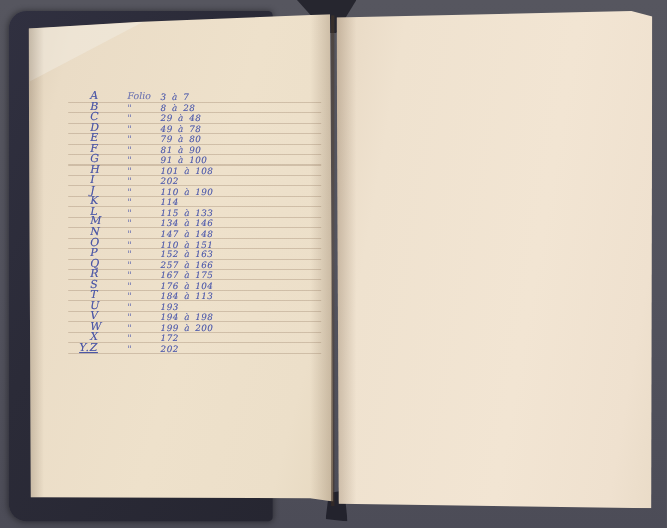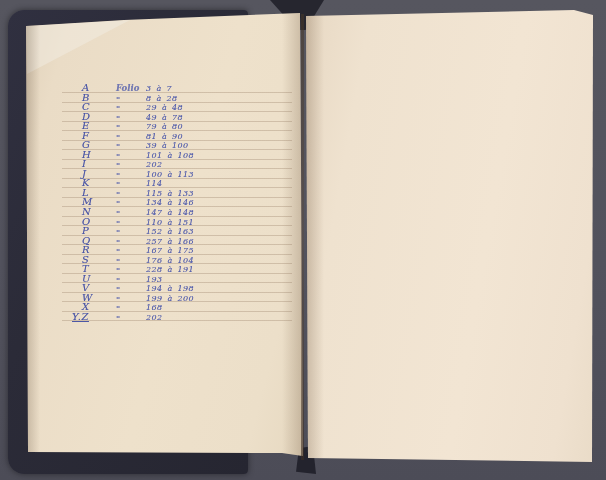--- a/index.html
+++ b/index.html
@@ -70,21 +70,21 @@
   }
   
   .index-rows{position:absolute;left:0;top:0;width:606px;height:480px;}
   .index-row{position:absolute;left:60px;width:240px;height:10px;}
   .index-row span{
     position:absolute;display:block;white-space:nowrap;
     font-style:italic;color:#5560ad;
     text-shadow:0 0 .5px rgba(85,96,173,.55);
   }
   .index-row .letter{left:22px;top:-2px;font-size:10px;color:#4c57a6;letter-spacing:.5px;}
-  .index-row .folio {left:56px;top:0px;font-size:8px;opacity:.8;font-weight:bold;}
+  .index-row .folio {left:56px;top:0px;font-size:8px;opacity:.8;}
   .index-row .range {left:86px;top:0px;font-size:8px;word-spacing:2px;letter-spacing:.4px;text-align:center;}
   .index-row.first .folio{font-size:8.5px;top:-1px;}
   .index-row.last .letter{left:12px;text-decoration:underline;}
 </style>
 </head>
 <body>
 
 <div class="scene">
   <div class="cover"></div>
   <div class="spine-top"></div>
@@ -131,36 +131,36 @@
         <span class="range">79 à 80</span>
       </div>
       <div class="index-row" style="top: 131.7px;">
         <span class="letter">F</span>
         <span class="folio">"</span>
         <span class="range">81 à 90</span>
       </div>
       <div class="index-row" style="top: 141.24px;">
         <span class="letter">G</span>
         <span class="folio">"</span>
-        <span class="range">39 à 100</span>
+        <span class="range">91 à 100</span>
       </div>
       <div class="index-row" style="top: 150.78px;">
         <span class="letter">H</span>
         <span class="folio">"</span>
         <span class="range">101 à 108</span>
       </div>
       <div class="index-row" style="top: 160.32px;">
         <span class="letter">I</span>
         <span class="folio">"</span>
         <span class="range">202</span>
       </div>
       <div class="index-row" style="top: 169.86px;">
         <span class="letter">J</span>
         <span class="folio">"</span>
-        <span class="range">100 à 113</span>
+        <span class="range">110 à 190</span>
       </div>
       <div class="index-row" style="top: 179.4px;">
         <span class="letter">K</span>
         <span class="folio">"</span>
         <span class="range">114</span>
       </div>
       <div class="index-row" style="top: 188.94px;">
         <span class="letter">L</span>
         <span class="folio">"</span>
         <span class="range">115 à 133</span>
@@ -196,41 +196,41 @@
         <span class="range">167 à 175</span>
       </div>
       <div class="index-row" style="top: 255.72px;">
         <span class="letter">S</span>
         <span class="folio">"</span>
         <span class="range">176 à 104</span>
       </div>
       <div class="index-row" style="top: 265.26px;">
         <span class="letter">T</span>
         <span class="folio">"</span>
-        <span class="range">228 à 191</span>
+        <span class="range">184 à 113</span>
       </div>
       <div class="index-row" style="top: 274.8px;">
         <span class="letter">U</span>
         <span class="folio">"</span>
         <span class="range">193</span>
       </div>
       <div class="index-row" style="top: 284.34px;">
         <span class="letter">V</span>
         <span class="folio">"</span>
         <span class="range">194 à 198</span>
       </div>
       <div class="index-row" style="top: 293.88px;">
         <span class="letter">W</span>
         <span class="folio">"</span>
         <span class="range">199 à 200</span>
       </div>
       <div class="index-row" style="top: 303.42px;">
         <span class="letter">X</span>
         <span class="folio">"</span>
-        <span class="range">168</span>
+        <span class="range">172</span>
       </div>
       <div class="index-row last" style="top: 312.96px;">
         <span class="letter">Y.Z</span>
         <span class="folio">"</span>
         <span class="range">202</span>
       </div>
     </div>
 </div>
 
 </body></html>

